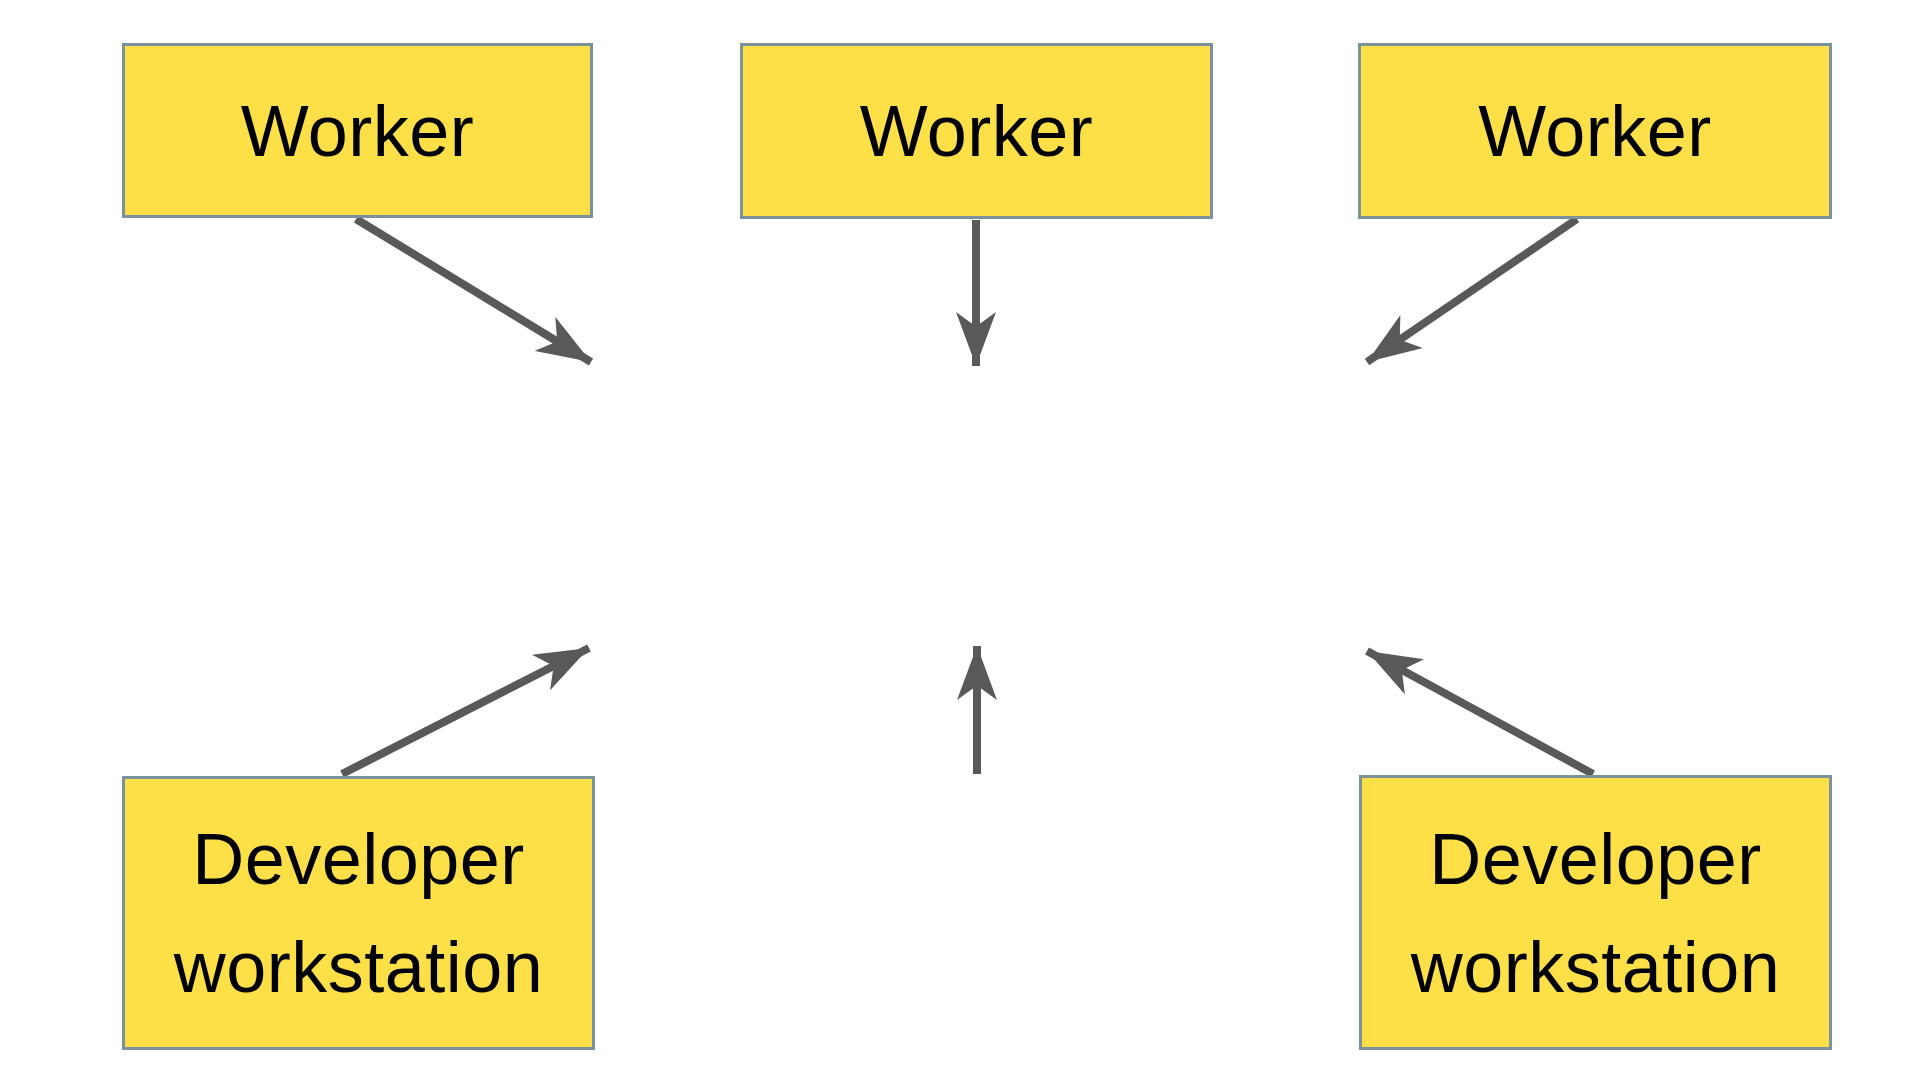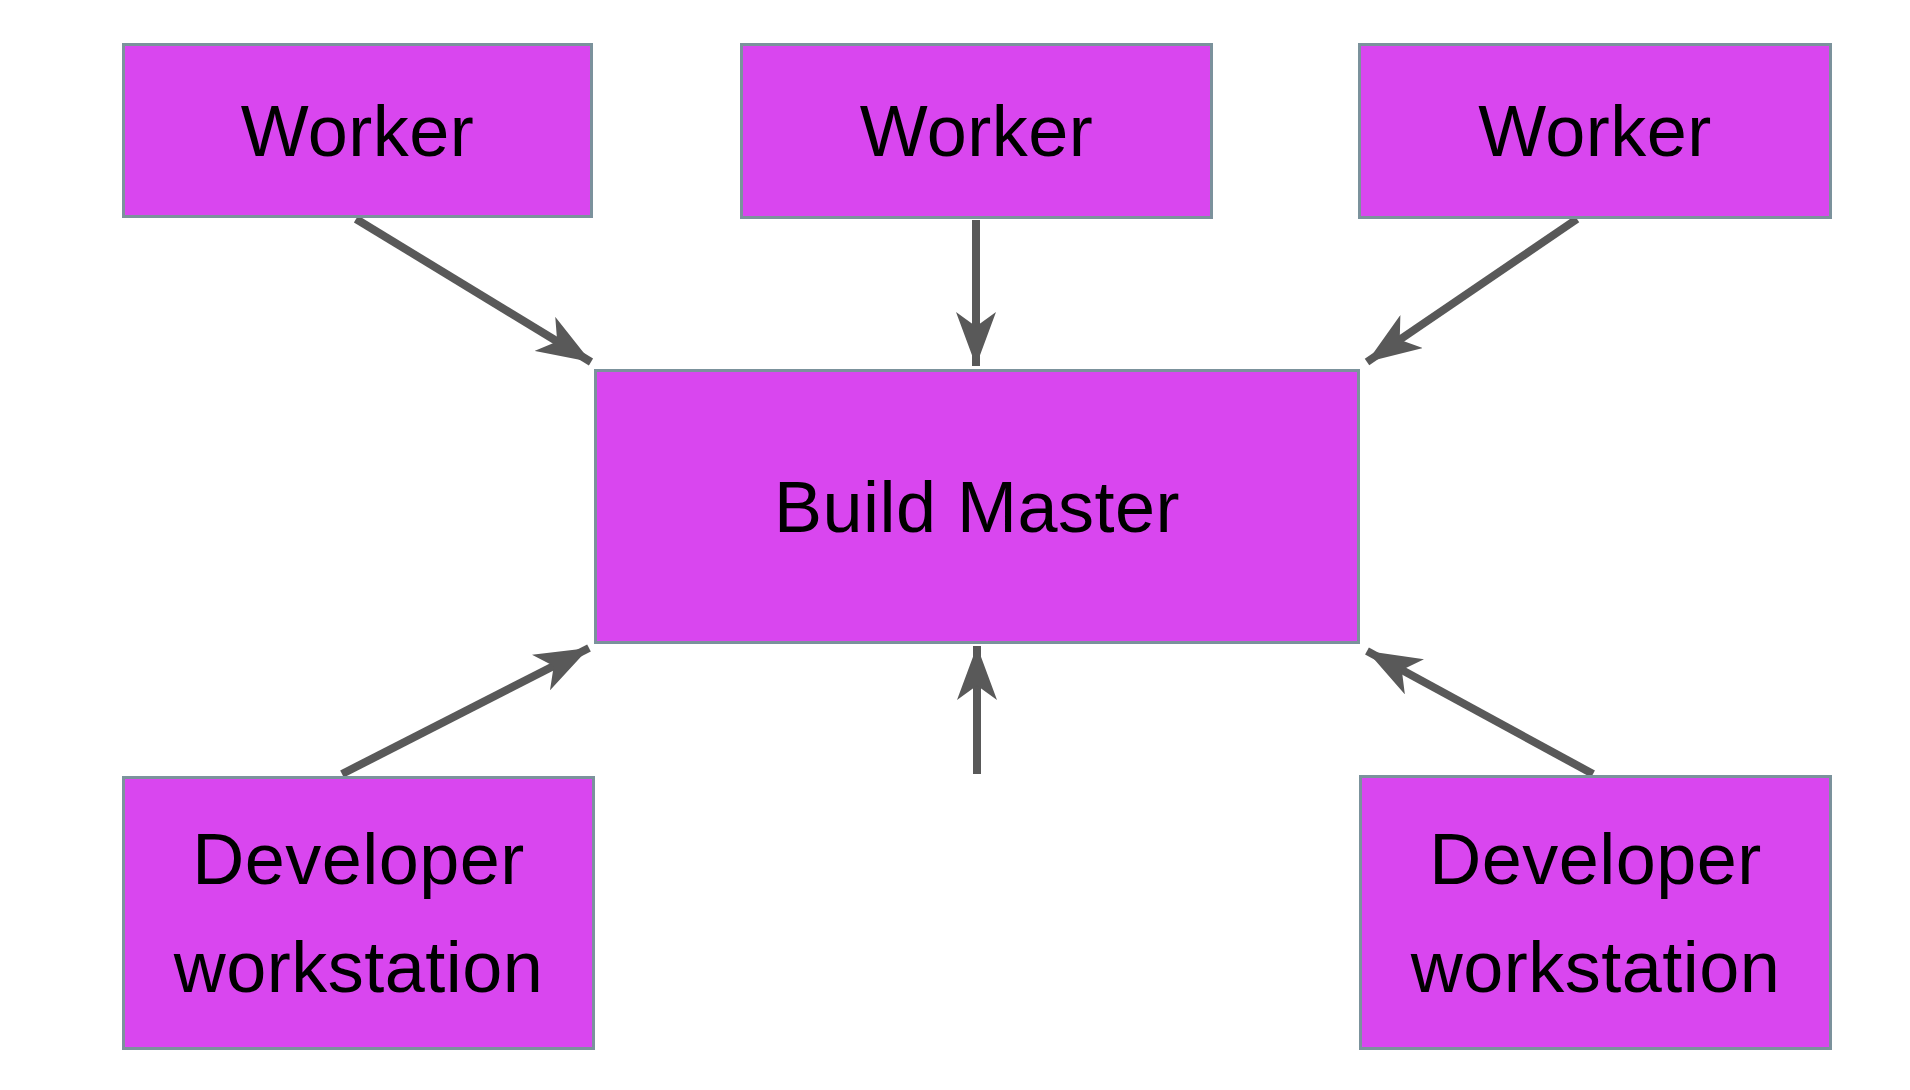--- a/index.html
+++ b/index.html
@@ -19,21 +19,21 @@
     position: absolute;
     left: 0;
     top: 0;
     width: 1910px;
     height: 1090px;
     pointer-events: none;
   }
   .node {
     position: absolute;
     box-sizing: border-box;
-    background: #d946ef;
+    background: #fde047;
     border: 3px solid #7b929c;
     display: flex;
     align-items: center;
     justify-content: center;
     text-align: center;
     font-size: 72px;
     line-height: 1.5;
     color: #000000;
     letter-spacing: 0.5px;
   }
@@ -72,23 +72,20 @@
   </div>
 
   <div class="node" id="n-worker2">
     <span class="label">Worker</span>
   </div>
 
   <div class="node" id="n-worker3">
     <span class="label">Worker</span>
   </div>
 
-  <div class="node" id="n-build">
-    <span class="label">Build Master</span>
-  </div>
 
   <div class="node" id="n-dev1">
     <span class="label">Developer workstation</span>
   </div>
 
 
   <div class="node" id="n-dev2">
     <span class="label">Developer workstation</span>
   </div>
 

